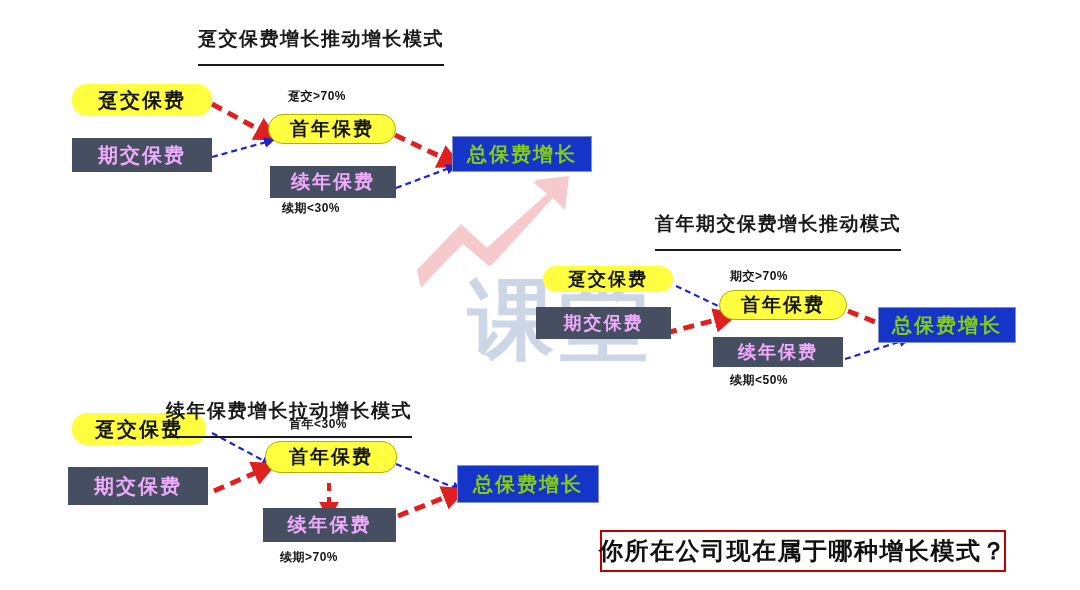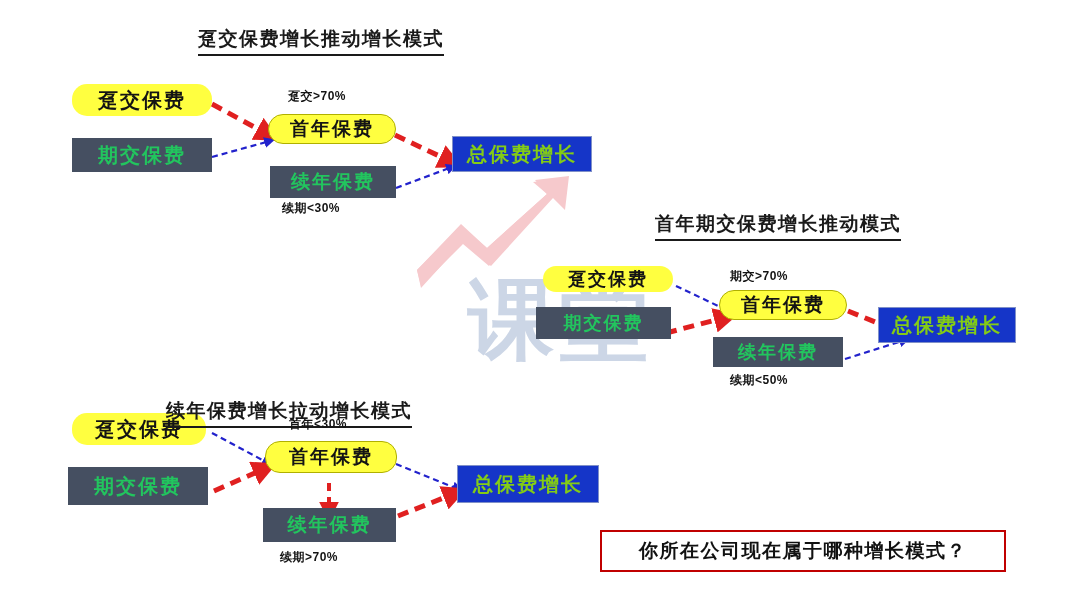--- a/index.html
+++ b/index.html
@@ -52,21 +52,21 @@
 
   
   .title {
     position: absolute;
     font-family: "Liberation Serif", "DejaVu Serif", serif;
     font-weight: 700;
     font-size: 19px;
     letter-spacing: 1.5px;
     color: #1a1a1a;
     border-bottom: 2px solid #1a1a1a;
-    padding-bottom: 2px;
+    padding-bottom: 12px;
     white-space: nowrap;
     z-index: 5;
   }
 
   
   .node {
     position: absolute;
     display: flex;
     align-items: center;
     justify-content: center;
@@ -80,21 +80,21 @@
   .node.yellow {
     background: #ffff40;
     color: #141414;
     border-radius: 15px;
   }
   .node.yellow.bordered {
     border: 1.5px solid #b0b000;
   }
   .node.dark {
     background: #454f61;
-    color: #22c55e;
+    color: #f0abfc;
   }
   .node.blue {
     background: #1535c8;
     color: #84cc16;
     border: 1.5px solid #8090c8;
   }
 
   
   .cap {
     position: absolute;
@@ -122,21 +122,21 @@
   .question-box {
     position: absolute;
     display: flex;
     align-items: center;
     justify-content: center;
     box-sizing: border-box;
     background: #ffffff;
     border: 2px solid #c00000;
     font-family: "Liberation Serif", "DejaVu Serif", serif;
     font-weight: 700;
-    font-size: 19px;
+    font-size: 24px;
     letter-spacing: 1.5px;
     color: #111111;
     white-space: nowrap;
     z-index: 6;
   }
 </style>
 </head>
 <body>
 
 <div id="canvas">

